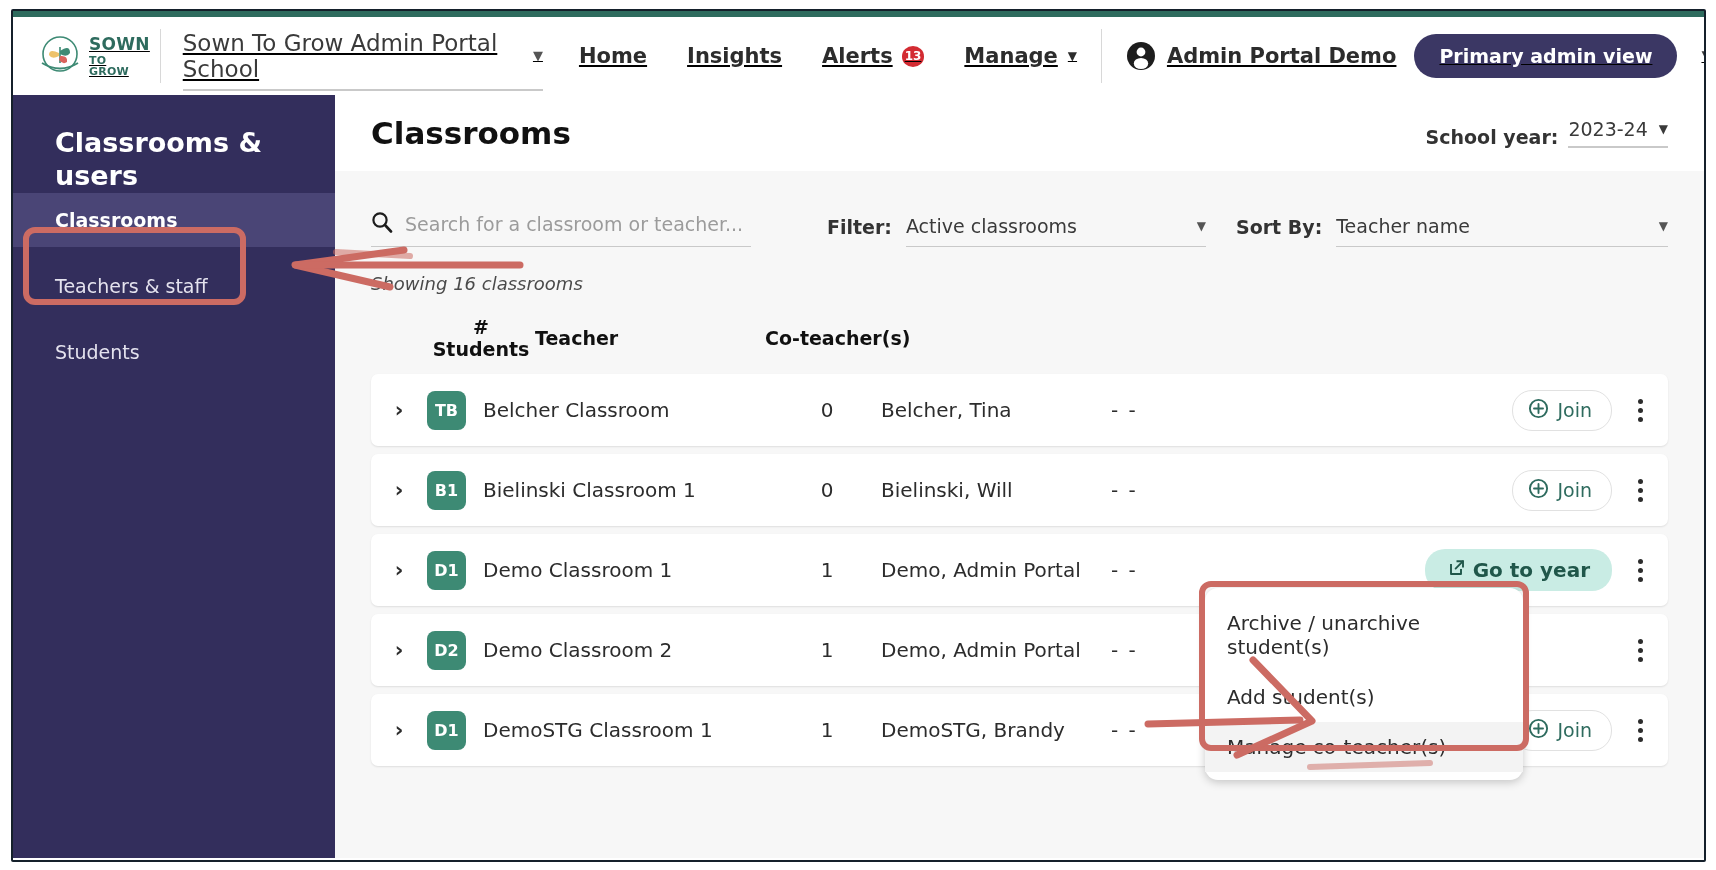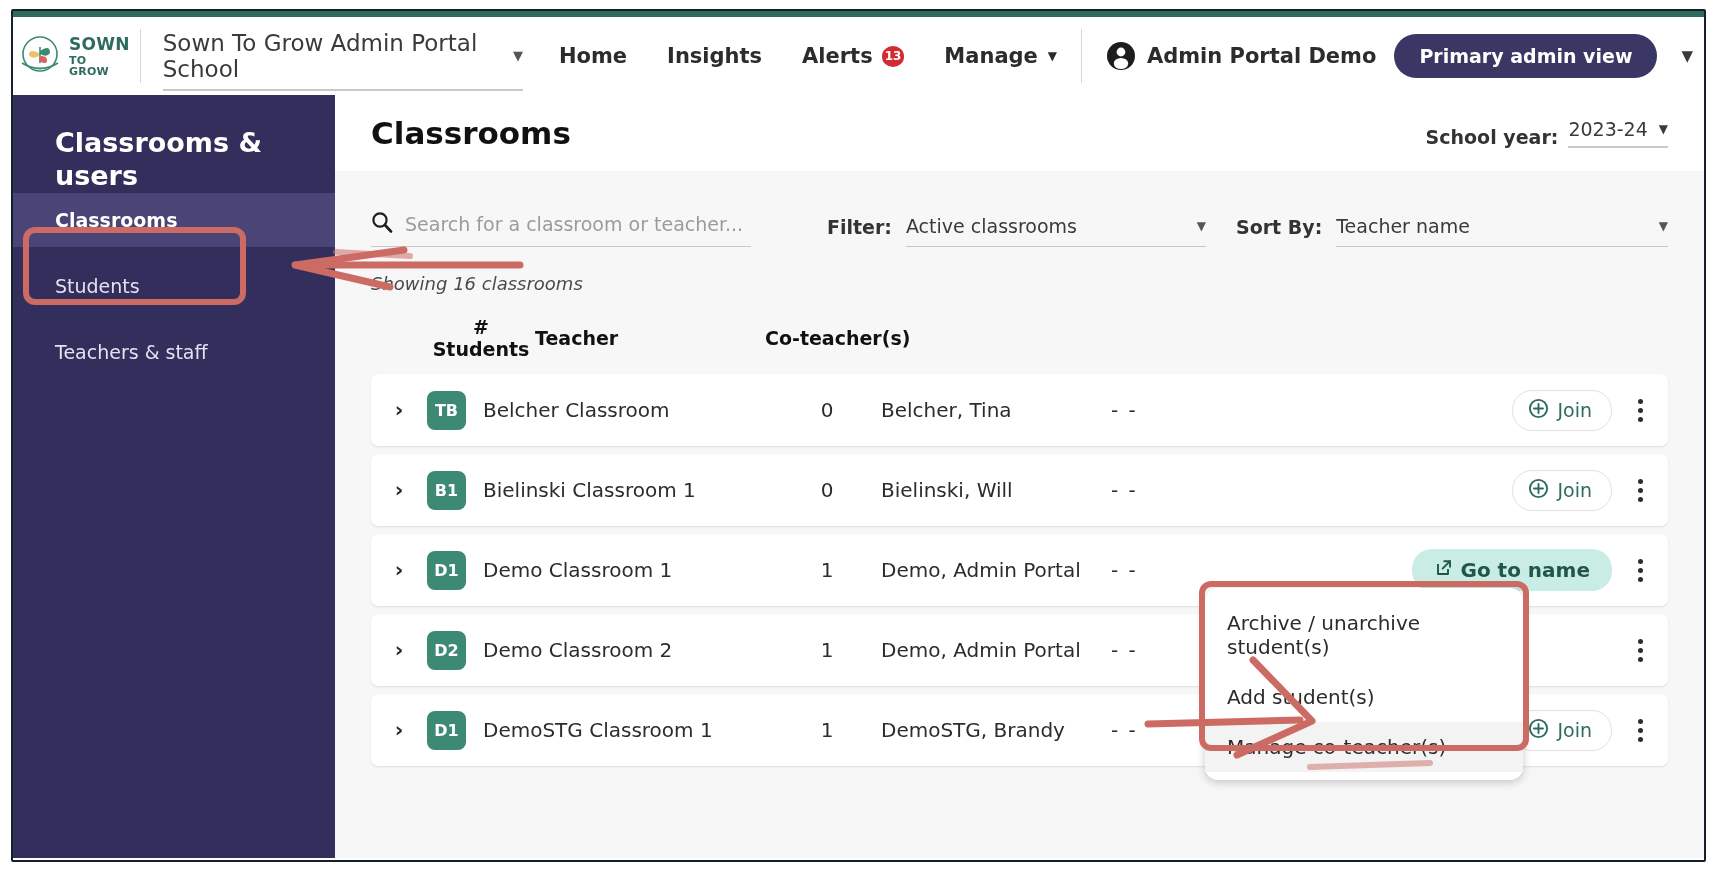--- a/index.html
+++ b/index.html
@@ -25,22 +25,22 @@
     position:absolute; left:11px; top:9px; width:1695px; height:853px;
     border:2px solid #15202b; border-radius:2px; z-index:61; pointer-events:none;
   }
   .teal-strip {
     position:absolute; left:13px; top:11px; width:1691px; height:6px;
     background:#2e6b5e; z-index:5;
   }
 
   
   .topnav {
-    position:absolute; left:2px; top:17px; width:1691px; height:78px;
-    background:#ffffff; display:flex; align-items:center; z-index:10;
+    position:absolute; left:22px; top:17px; width:1691px; height:78px;
+    background:#ffffff; display:flex; align-items:center; z-index:10;text-decoration:underline;
   }
   .logo-wrap { width:128px; margin-left:15px; display:flex; align-items:center; }
   .logo-mark { width:46px; height:46px; position:relative; flex:0 0 auto; }
   .logo-text { margin-left:6px; line-height:1.0; }
   .logo-text .l1 { font-size:17px; font-weight:bold; color:#2e6b5e; letter-spacing:.3px; }
   .logo-text .l2 { font-size:11px; font-weight:bold; color:#2e6b5e; letter-spacing:.2px; margin-top:2px;}
   .nav-divider { width:1px; height:54px; background:#d8d8d8; margin:0 22px 0 10px; }
 
   .school-select {
     font-size:23px; color:#3a3a3a; display:flex; align-items:center;
@@ -261,24 +261,24 @@
     <div class="primary-pill">Primary admin view</div>
     <div class="topbar-caret">▼</div>
   </div>
 
   <div class="sidebar">
     <div class="sidebar-title">Classrooms &amp; users</div>
     <div class="side-item active">
       <span>Classrooms</span>
     </div>
     <div class="side-item">
+      <span>Teachers &amp; staff</span>
+    </div>
+    <div class="side-item">
       <span>Students</span>
-    </div>
-    <div class="side-item">
-      <span>Teachers &amp; staff</span>
     </div>
   </div>
 
   <div class="main">
 
     <div class="main-head">
       <div class="page-title" style="padding-left:36px">Classrooms</div>
       <div class="school-year">
         <span class="label">School year:</span>
         <span class="value">
@@ -386,21 +386,21 @@
             <div class="col-count cnum">1</div>
             <div class="col-teach cteach">Demo, Admin Portal</div>
             <div class="col-cote ccote">- -</div>
             <div class="col-act">
               <span class="goto-btn">
                 <span><svg width="19" height="19" viewBox="0 0 19 19">
                     <path d="M4 6 L4 16 L14 16 L14 11" fill="none" stroke="#20574a" stroke-width="1.9" stroke-linejoin="round"></path>
                     <path d="M9.5 3.2 L16 3.2 L16 9.5" fill="none" stroke="#20574a" stroke-width="1.9" stroke-linejoin="round"></path>
                     <line x1="16" y1="3.2" x2="8.6" y2="10.6" stroke="#20574a" stroke-width="1.9" stroke-linecap="round"></line>
                   </svg></span>
-                <span>Go to name</span>
+                <span>Go to year</span>
               </span>
               <span class="kebab">
                 <i></i>
                 <i></i>
                 <i></i>
               </span>
             </div>
           </div>
           <div class="row">
             <div class="col-chev chev">›</div>

